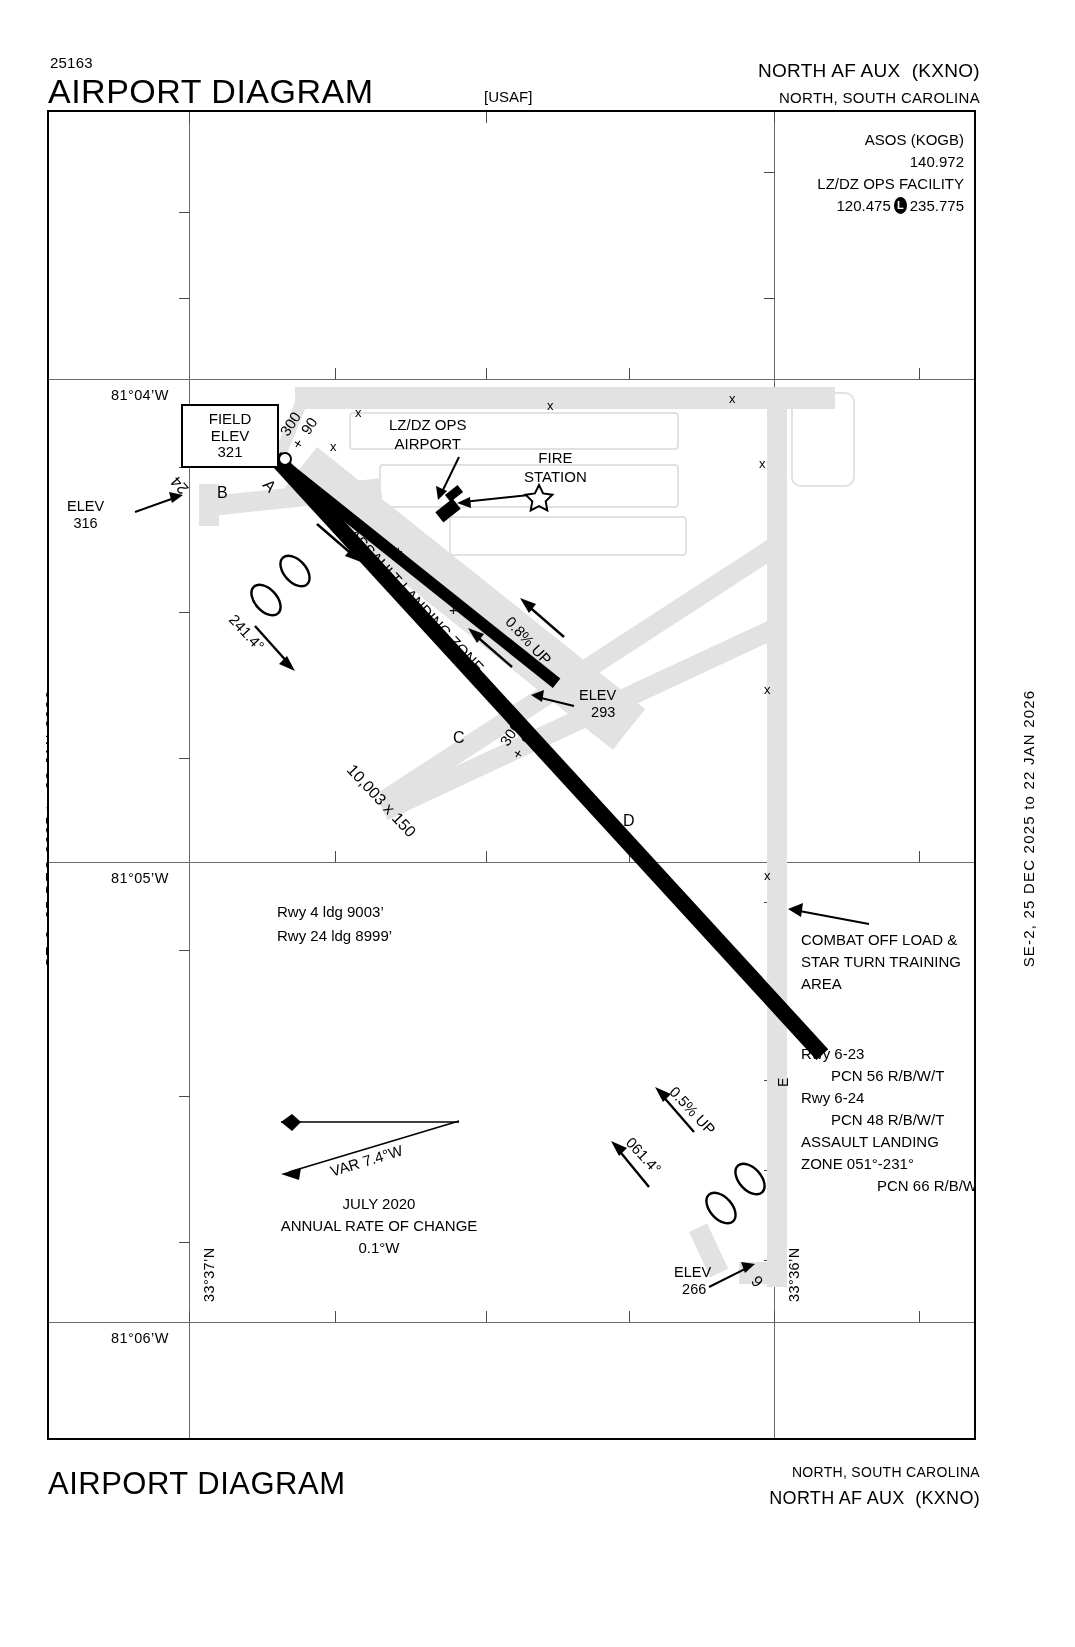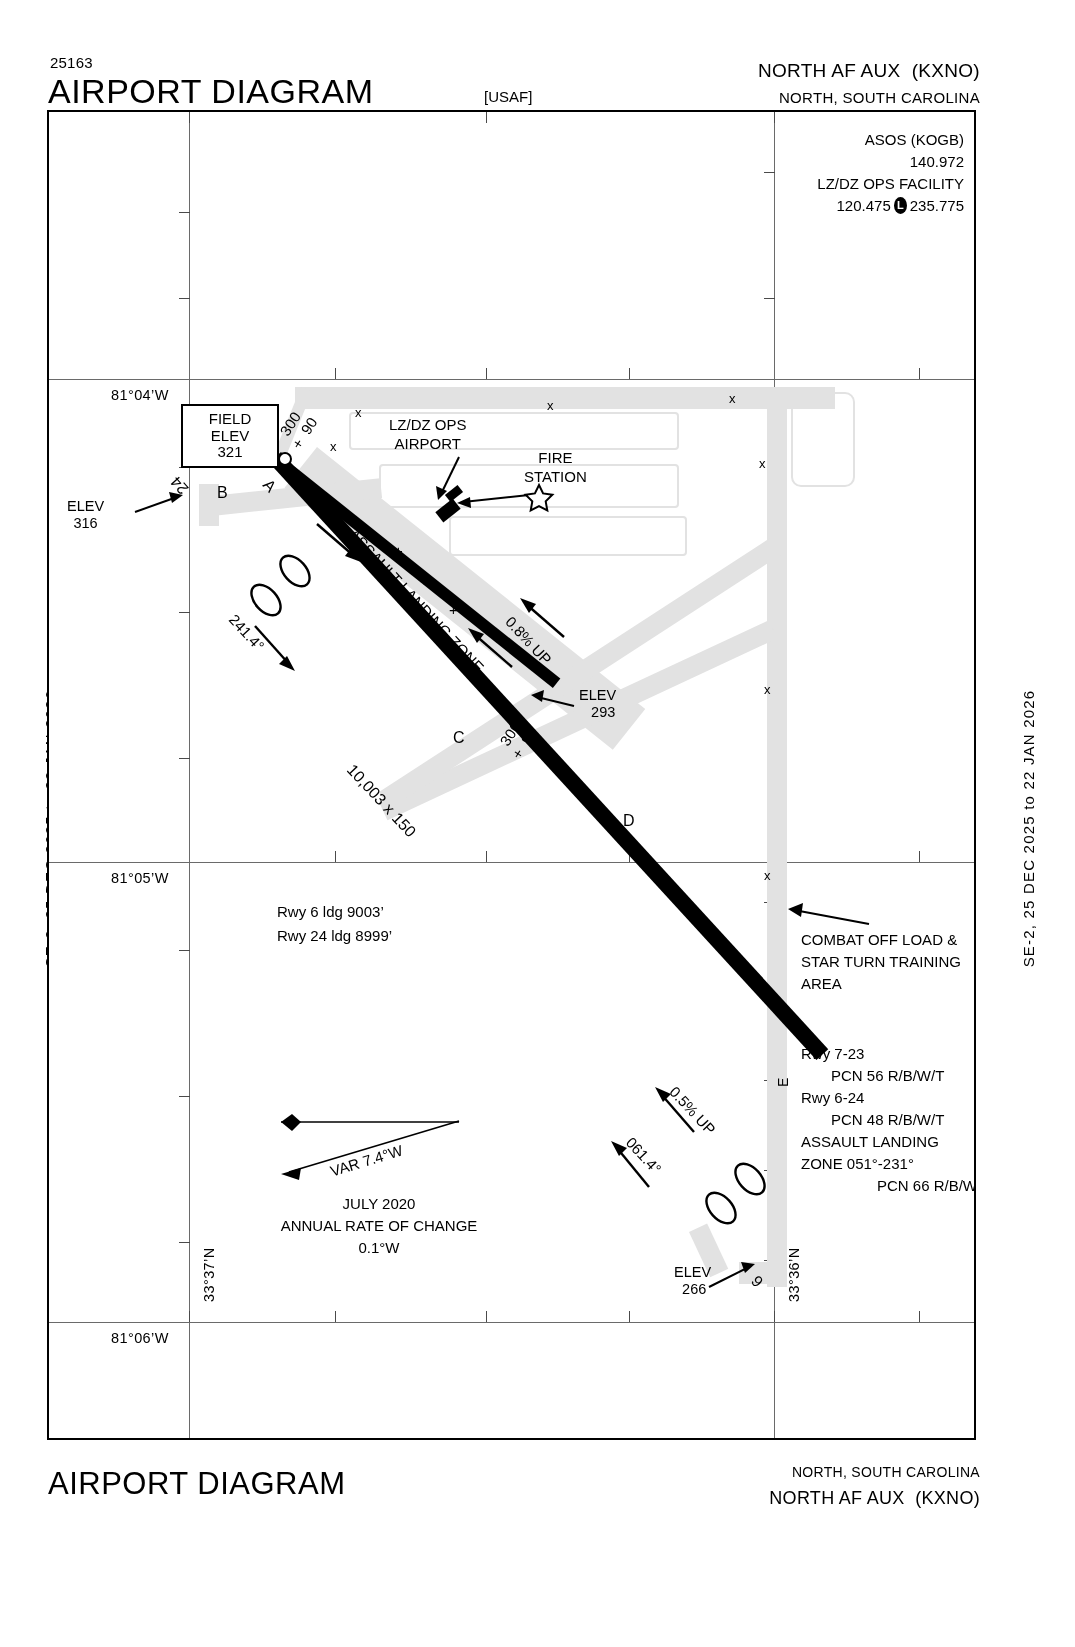--- a/index.html
+++ b/index.html
@@ -399,28 +399,28 @@
     <div class="ann" style="left:168px; top:372px; font-size:16px;">B</div>
     <div class="ann" style="left:404px; top:617px; font-size:16px;">C</div>
     <div class="ann" style="left:574px; top:700px; font-size:16px;">D</div>
     <div class="ann coord-rot" style="left:726px; top:975px; font-size:14px;">E</div>
 
     <div class="ann" style="left:340px; top:304px; line-height:1.25; font-size:15px; text-align:center;">LZ/DZ OPS
 AIRPORT</div>
     <div class="ann" style="left:475px; top:337px; line-height:1.25; font-size:15px; text-align:center;">FIRE
 STATION</div>
 
-    <div class="noteblk" style="left:228px; top:790px;">Rwy 6 ldg 9003’</div>
+    <div class="noteblk" style="left:228px; top:790px;">Rwy 4 ldg 9003’</div>
     <div class="noteblk" style="left:228px; top:814px;">Rwy 24 ldg 8999’</div>
 
     <div class="noteblk" style="left:752px; top:818px;">COMBAT OFF LOAD &amp;</div>
     <div class="noteblk" style="left:752px; top:840px;text-align:right;">STAR TURN TRAINING</div>
     <div class="noteblk" style="left:752px; top:862px;">AREA</div>
 
-    <div class="noteblk" style="left:752px; top:932px;">Rwy 7-23</div>
+    <div class="noteblk" style="left:752px; top:932px;">Rwy 6-23</div>
     <div class="noteblk" style="left:782px; top:954px;">PCN 56 R/B/W/T</div>
     <div class="noteblk" style="left:752px; top:976px;">Rwy 6-24</div>
     <div class="noteblk" style="left:782px; top:998px;">PCN 48 R/B/W/T</div>
     <div class="noteblk" style="left:752px; top:1020px;">ASSAULT LANDING</div>
     <div class="noteblk" style="left:752px; top:1042px;">ZONE 051°-231°</div>
     <div class="noteblk" style="left:828px; top:1064px;">PCN 66 R/B/W/T</div>
 
     <div class="ann rot" style="left:280px; top:1040px; transform:rotate(-17deg); font-size:15px;">VAR 7.4°W</div>
     <div class="centerblk" style="left:222px; top:1082px; width:216px;">JULY 2020</div>
     <div class="centerblk" style="left:192px; top:1104px; width:276px;">ANNUAL RATE OF CHANGE</div>

